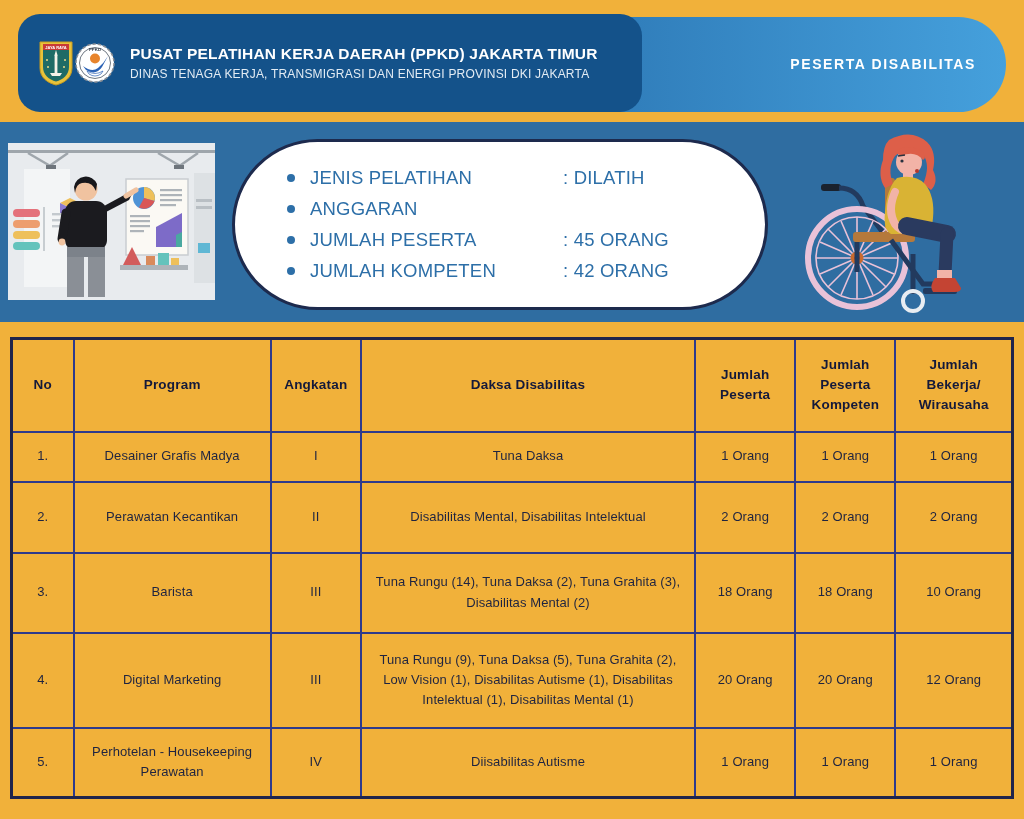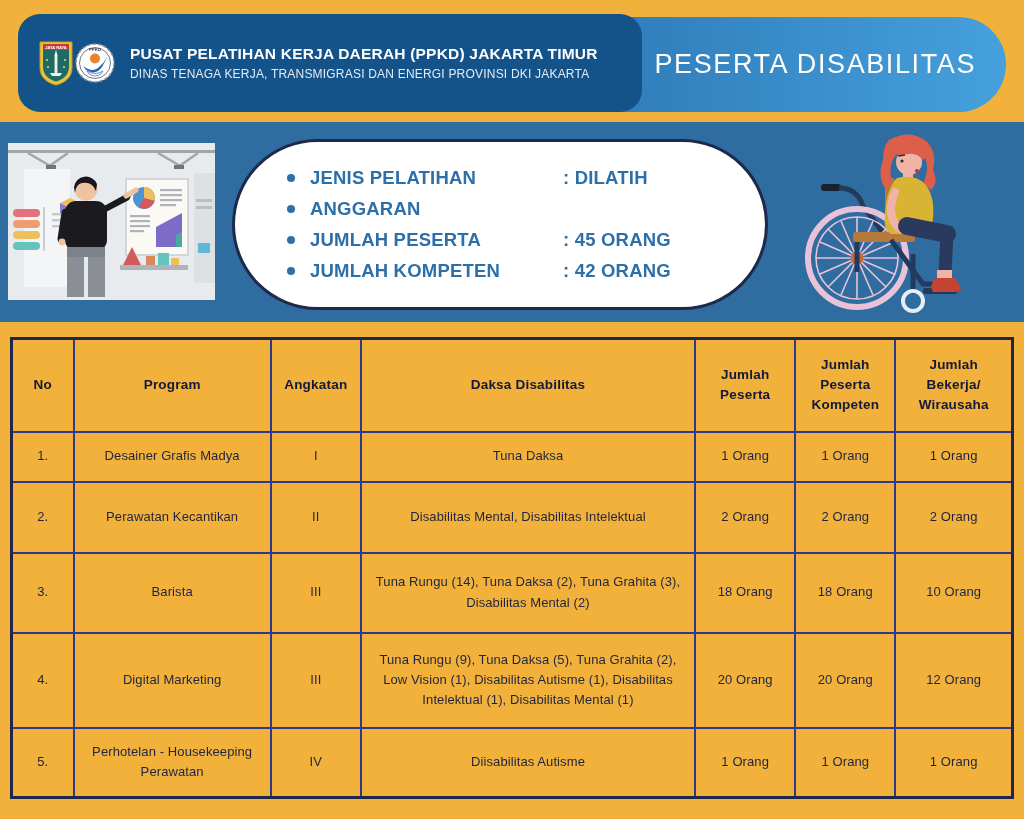--- a/index.html
+++ b/index.html
@@ -14,21 +14,21 @@
   
   .header-band { position:absolute; top:14px; left:0; width:1024px; height:98px; }
   .header-right {
     position:absolute; left:580px; top:3px; width:426px; height:95px;
     background:linear-gradient(90deg,#2E7AB7,#45A0DC);
     border-radius:0 50px 50px 0;
     display:flex; flex-direction:column; justify-content:center; align-items:flex-end;
     padding-right:30px;
   }
   .header-right .t1, .header-right .t2 {
-    color:#FFFFFF; font-weight:normal; font-size:27px; letter-spacing:1.6px;
+    color:#FFFFFF; font-weight:bold; font-size:14px; letter-spacing:1.6px;
     line-height:1.38; text-align:left; white-space:nowrap;
   }
   .header-left {
     position:absolute; left:18px; top:0; width:624px; height:98px;
     background:#14528A; border-radius:22px;
     display:flex; align-items:center; padding-left:20px;
   }
   .logo { flex:0 0 auto; }
   .org-text { margin-left:14px; }
   .org-line1 { color:#FFFFFF; font-weight:bold; font-size:15.5px; letter-spacing:0.2px; white-space:nowrap; }
@@ -45,21 +45,21 @@
   }
   .stats-pill {
     position:absolute; left:232px; top:17px; width:536px; height:171px;
     background:#FFFFFF; border:3px solid #1D2A4D; border-radius:90px;
     display:flex; flex-direction:column; justify-content:center;
     padding-left:52px;
   }
   .stat-row { display:flex; align-items:center; height:31px; }
   .stat-bullet { width:8px; height:8px; border-radius:50%; background:#2D6FA8; margin-right:15px; flex:0 0 auto; }
   .stat-label, .stat-value {
-    color:#2D6FA8; font-weight:bold; font-size:18.5px; letter-spacing:0.2px; white-space:nowrap;
+    color:#2D6FA8; font-weight:normal; font-size:18.5px; letter-spacing:0.2px; white-space:nowrap;
   }
   .stat-label { width:253px; }
   .wheelchair-illu { position:absolute; left:795px; top:4px; width:215px; height:192px; }
 
   
   .data-table {
     position:absolute; top:337px; left:10px; width:1004px;
     border-collapse:collapse;
     border:3px solid #20254B;
   }

